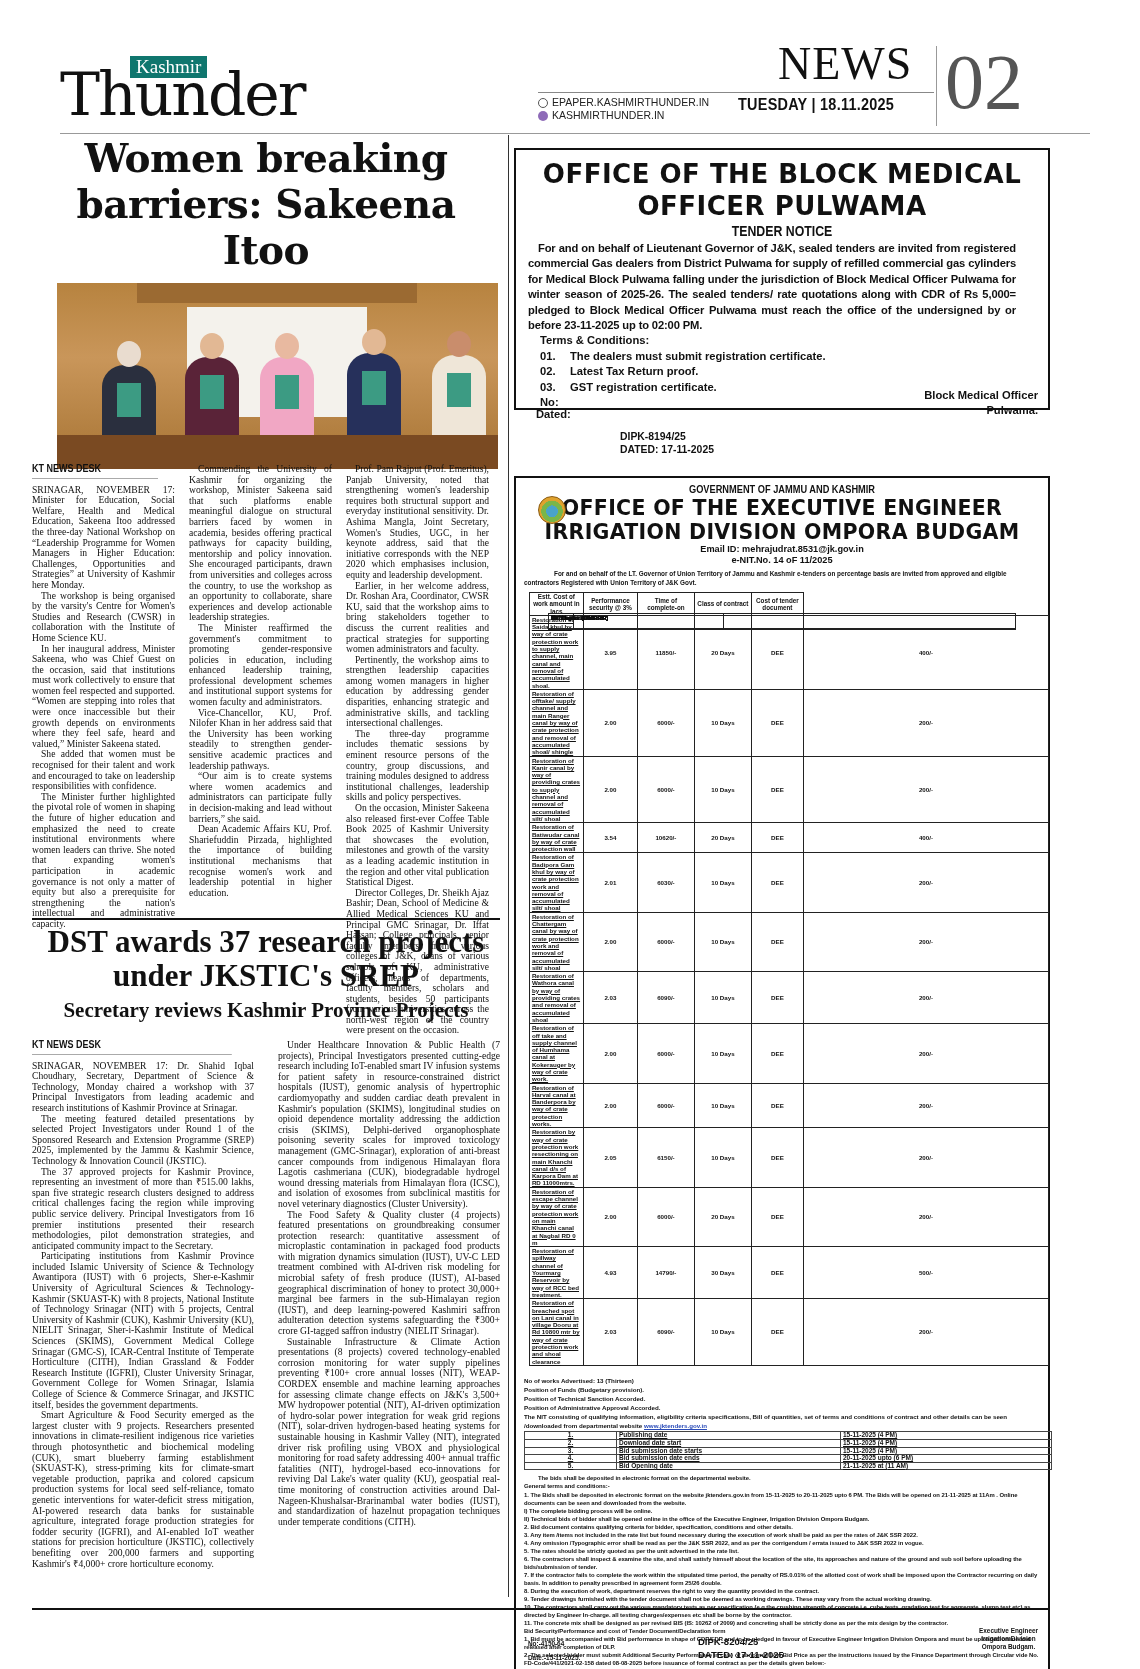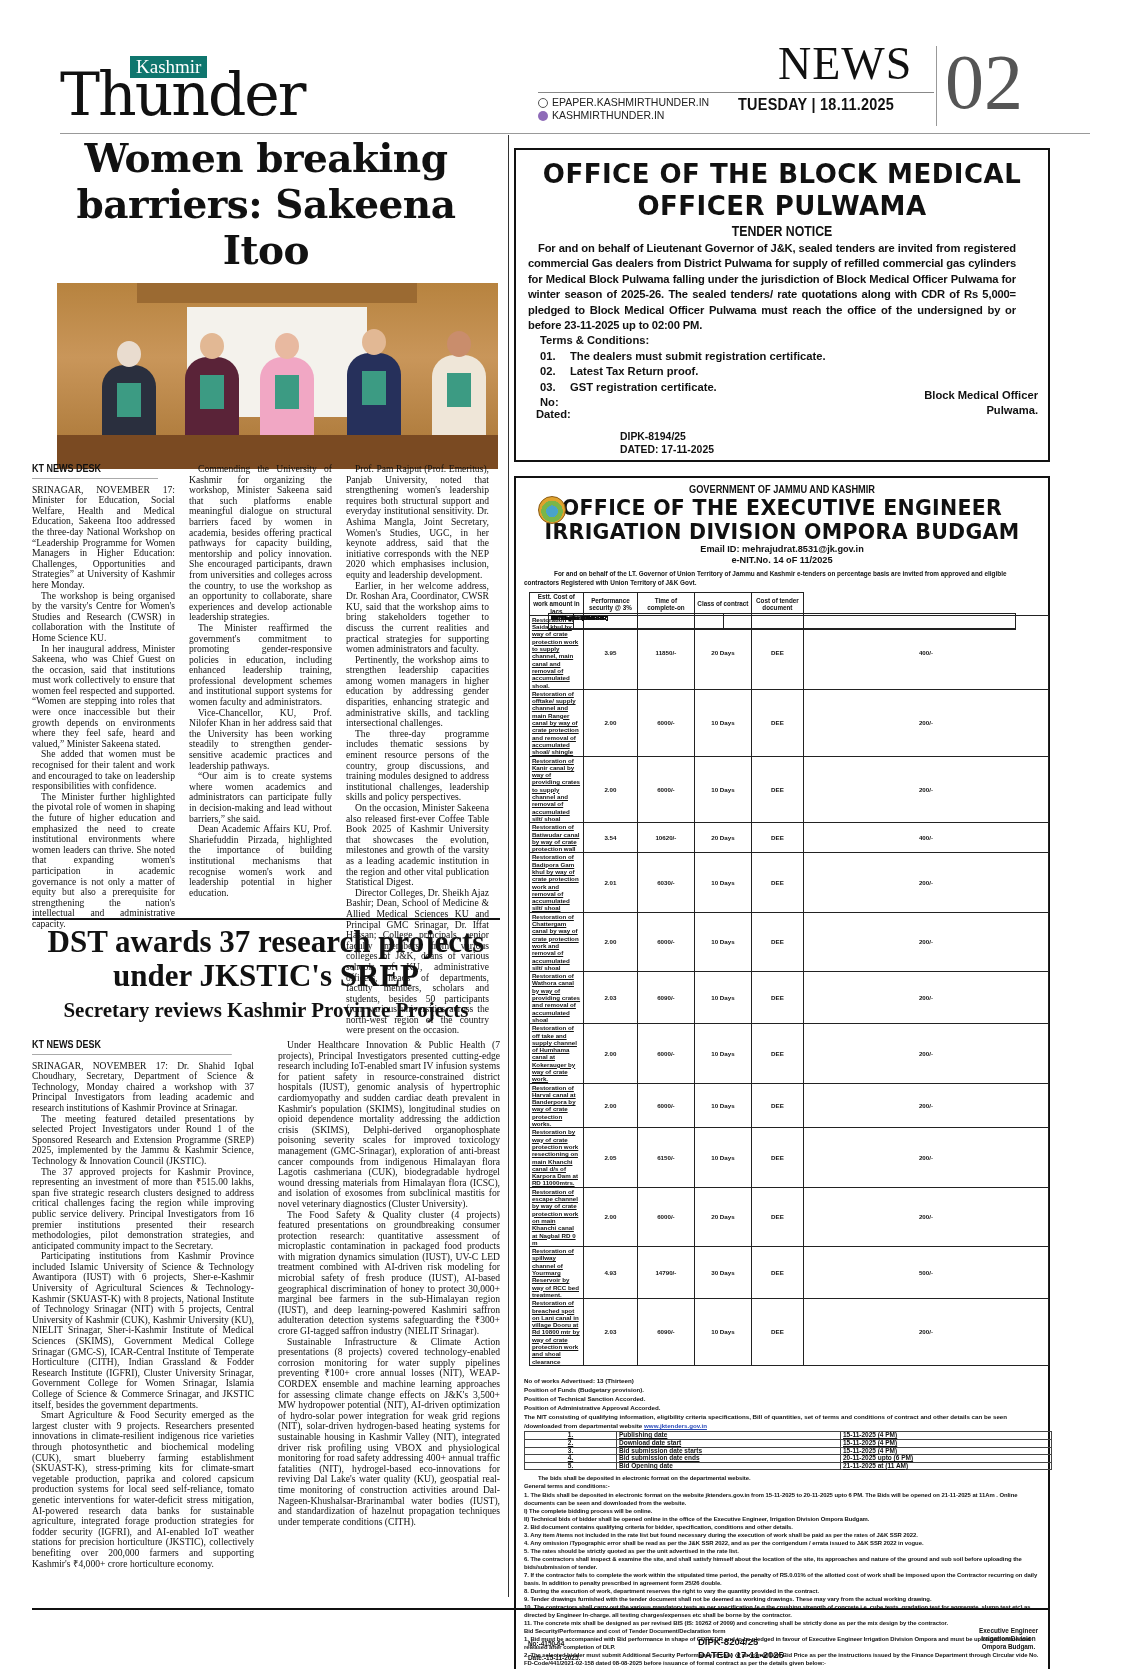--- a/index.html
+++ b/index.html
@@ -40,21 +40,21 @@
   .cols3 p.first { text-indent: 0; }
   .rule-thick { position: absolute; left: 32px; width: 468px; height: 2px; background: #111; }
   .headline2 { position: absolute; left: 32px; top: 925px; width: 468px; text-align: center; font-family: "Liberation Serif", serif; font-weight: bold; font-size: 31px; line-height: 34px; }
   .deck2 { position: absolute; left: 32px; top: 998px; width: 468px; text-align: center; font-family: "Liberation Serif", serif; font-weight: bold; font-size: 21px; }
   .cols2 { position: absolute; left: 32px; top: 1040px; width: 468px; height: 565px; display: grid; grid-template-columns: 222px 222px; column-gap: 24px; font-family: "Liberation Serif", serif; font-size: 9.6px; line-height: 10.6px; text-align: justify; }
   .cols2 p { text-indent: 9px; }
   .cols2 p.first { text-indent: 0; }
   .vrule { position: absolute; left: 508px; top: 135px; width: 1px; height: 1462px; background: #333; }
 
   
-  .tender1 { position: absolute; left: 514px; top: 148px; width: 536px; height: 314px; border: 2px solid #111; font-family: "Liberation Sans", sans-serif; }
+  .tender1 { position: absolute; left: 514px; top: 148px; width: 536px; height: 262px; border: 2px solid #111; font-family: "Liberation Sans", sans-serif; }
   .t1-title { text-align: center; font-family: "DejaVu Sans", sans-serif; font-weight: bold; font-size: 26px; line-height: 32px; margin-top: 8px; letter-spacing: 0.5px; }
   .t1-sub { text-align: center; font-weight: bold; font-size: 14px; margin-top: 1px; transform: scaleX(0.88); }
   .t1-body { padding: 2px 32px 0 12px; font-weight: bold; font-size: 11.2px; line-height: 15.4px; text-align: justify; letter-spacing: -0.15px; }
   .t1-body p { text-indent: 10px; }
   .t1-terms { padding-left: 24px; font-weight: bold; font-size: 11.2px; line-height: 15.4px; }
   .t1-terms .row { display: flex; }
   .t1-terms .num { width: 30px; }
   .t1-sign { position: absolute; right: 10px; top: 238px; text-align: right; font-weight: bold; font-size: 11.2px; line-height: 15px; }
   .t1-dated { position: absolute; left: 20px; top: 258px; font-weight: bold; font-size: 11.2px; }
   .t1-dipk { position: absolute; left: 104px; top: 280px; font-weight: bold; font-size: 10.4px; line-height: 13px; }

